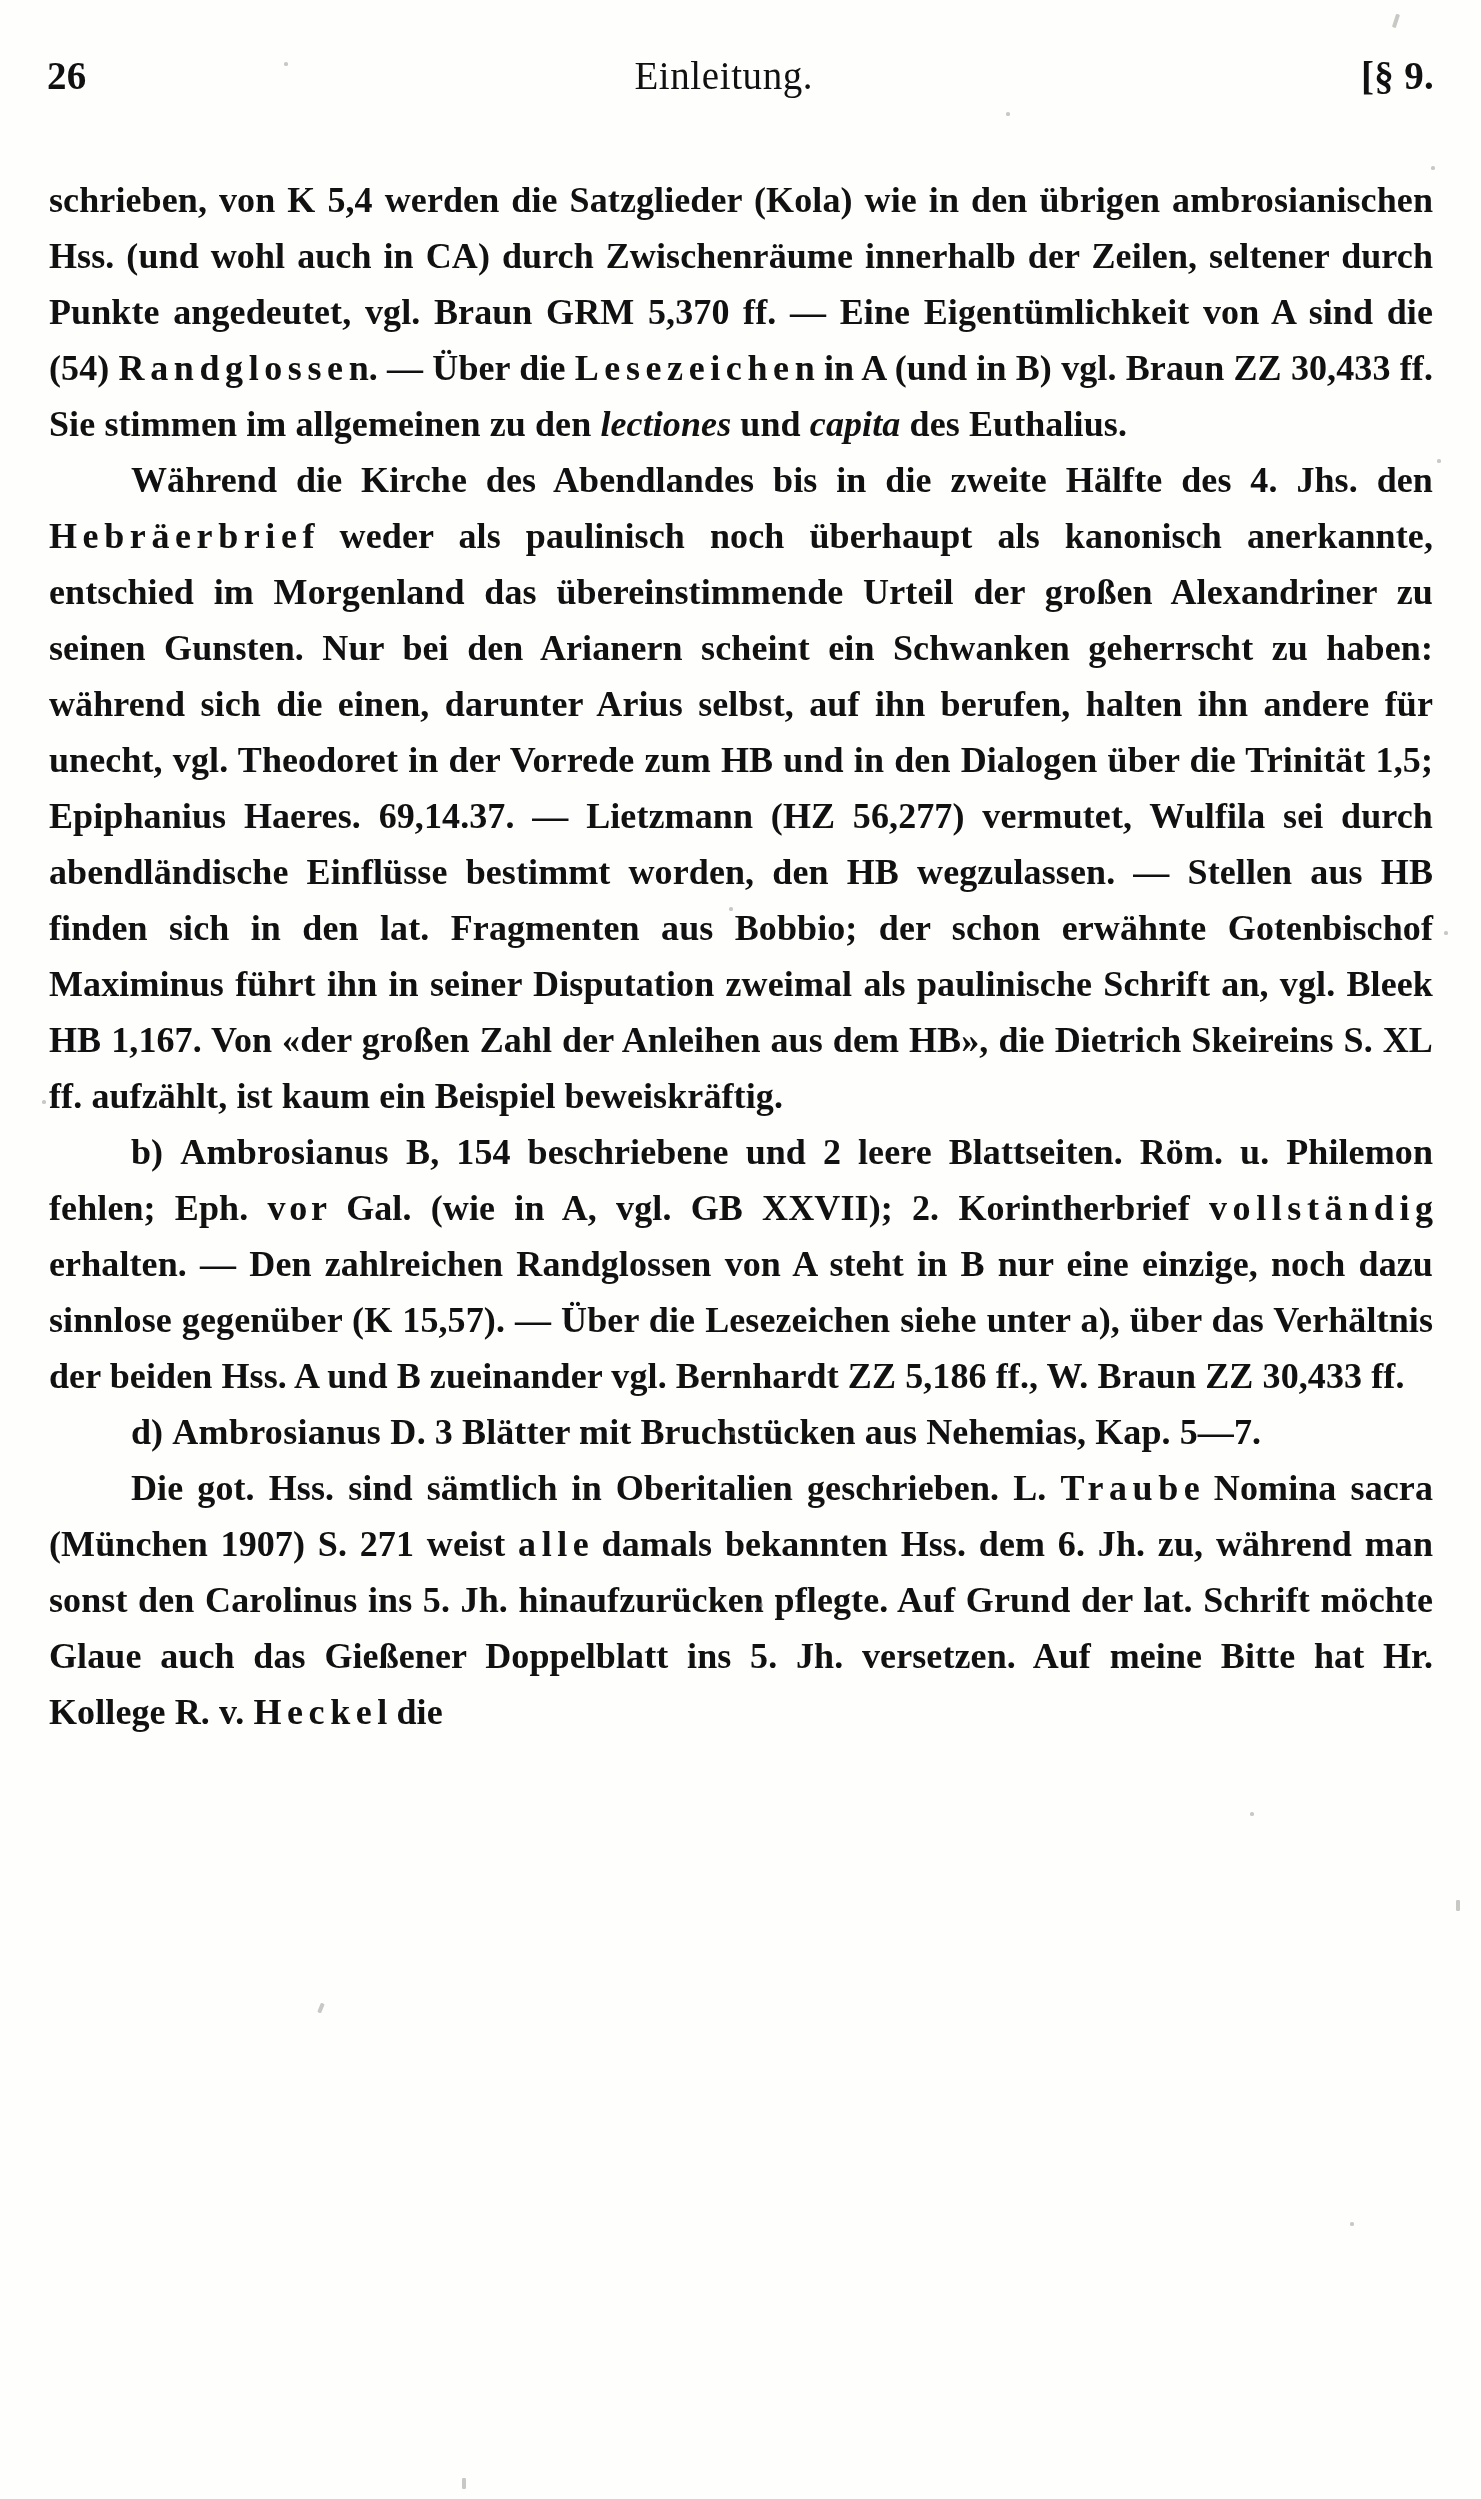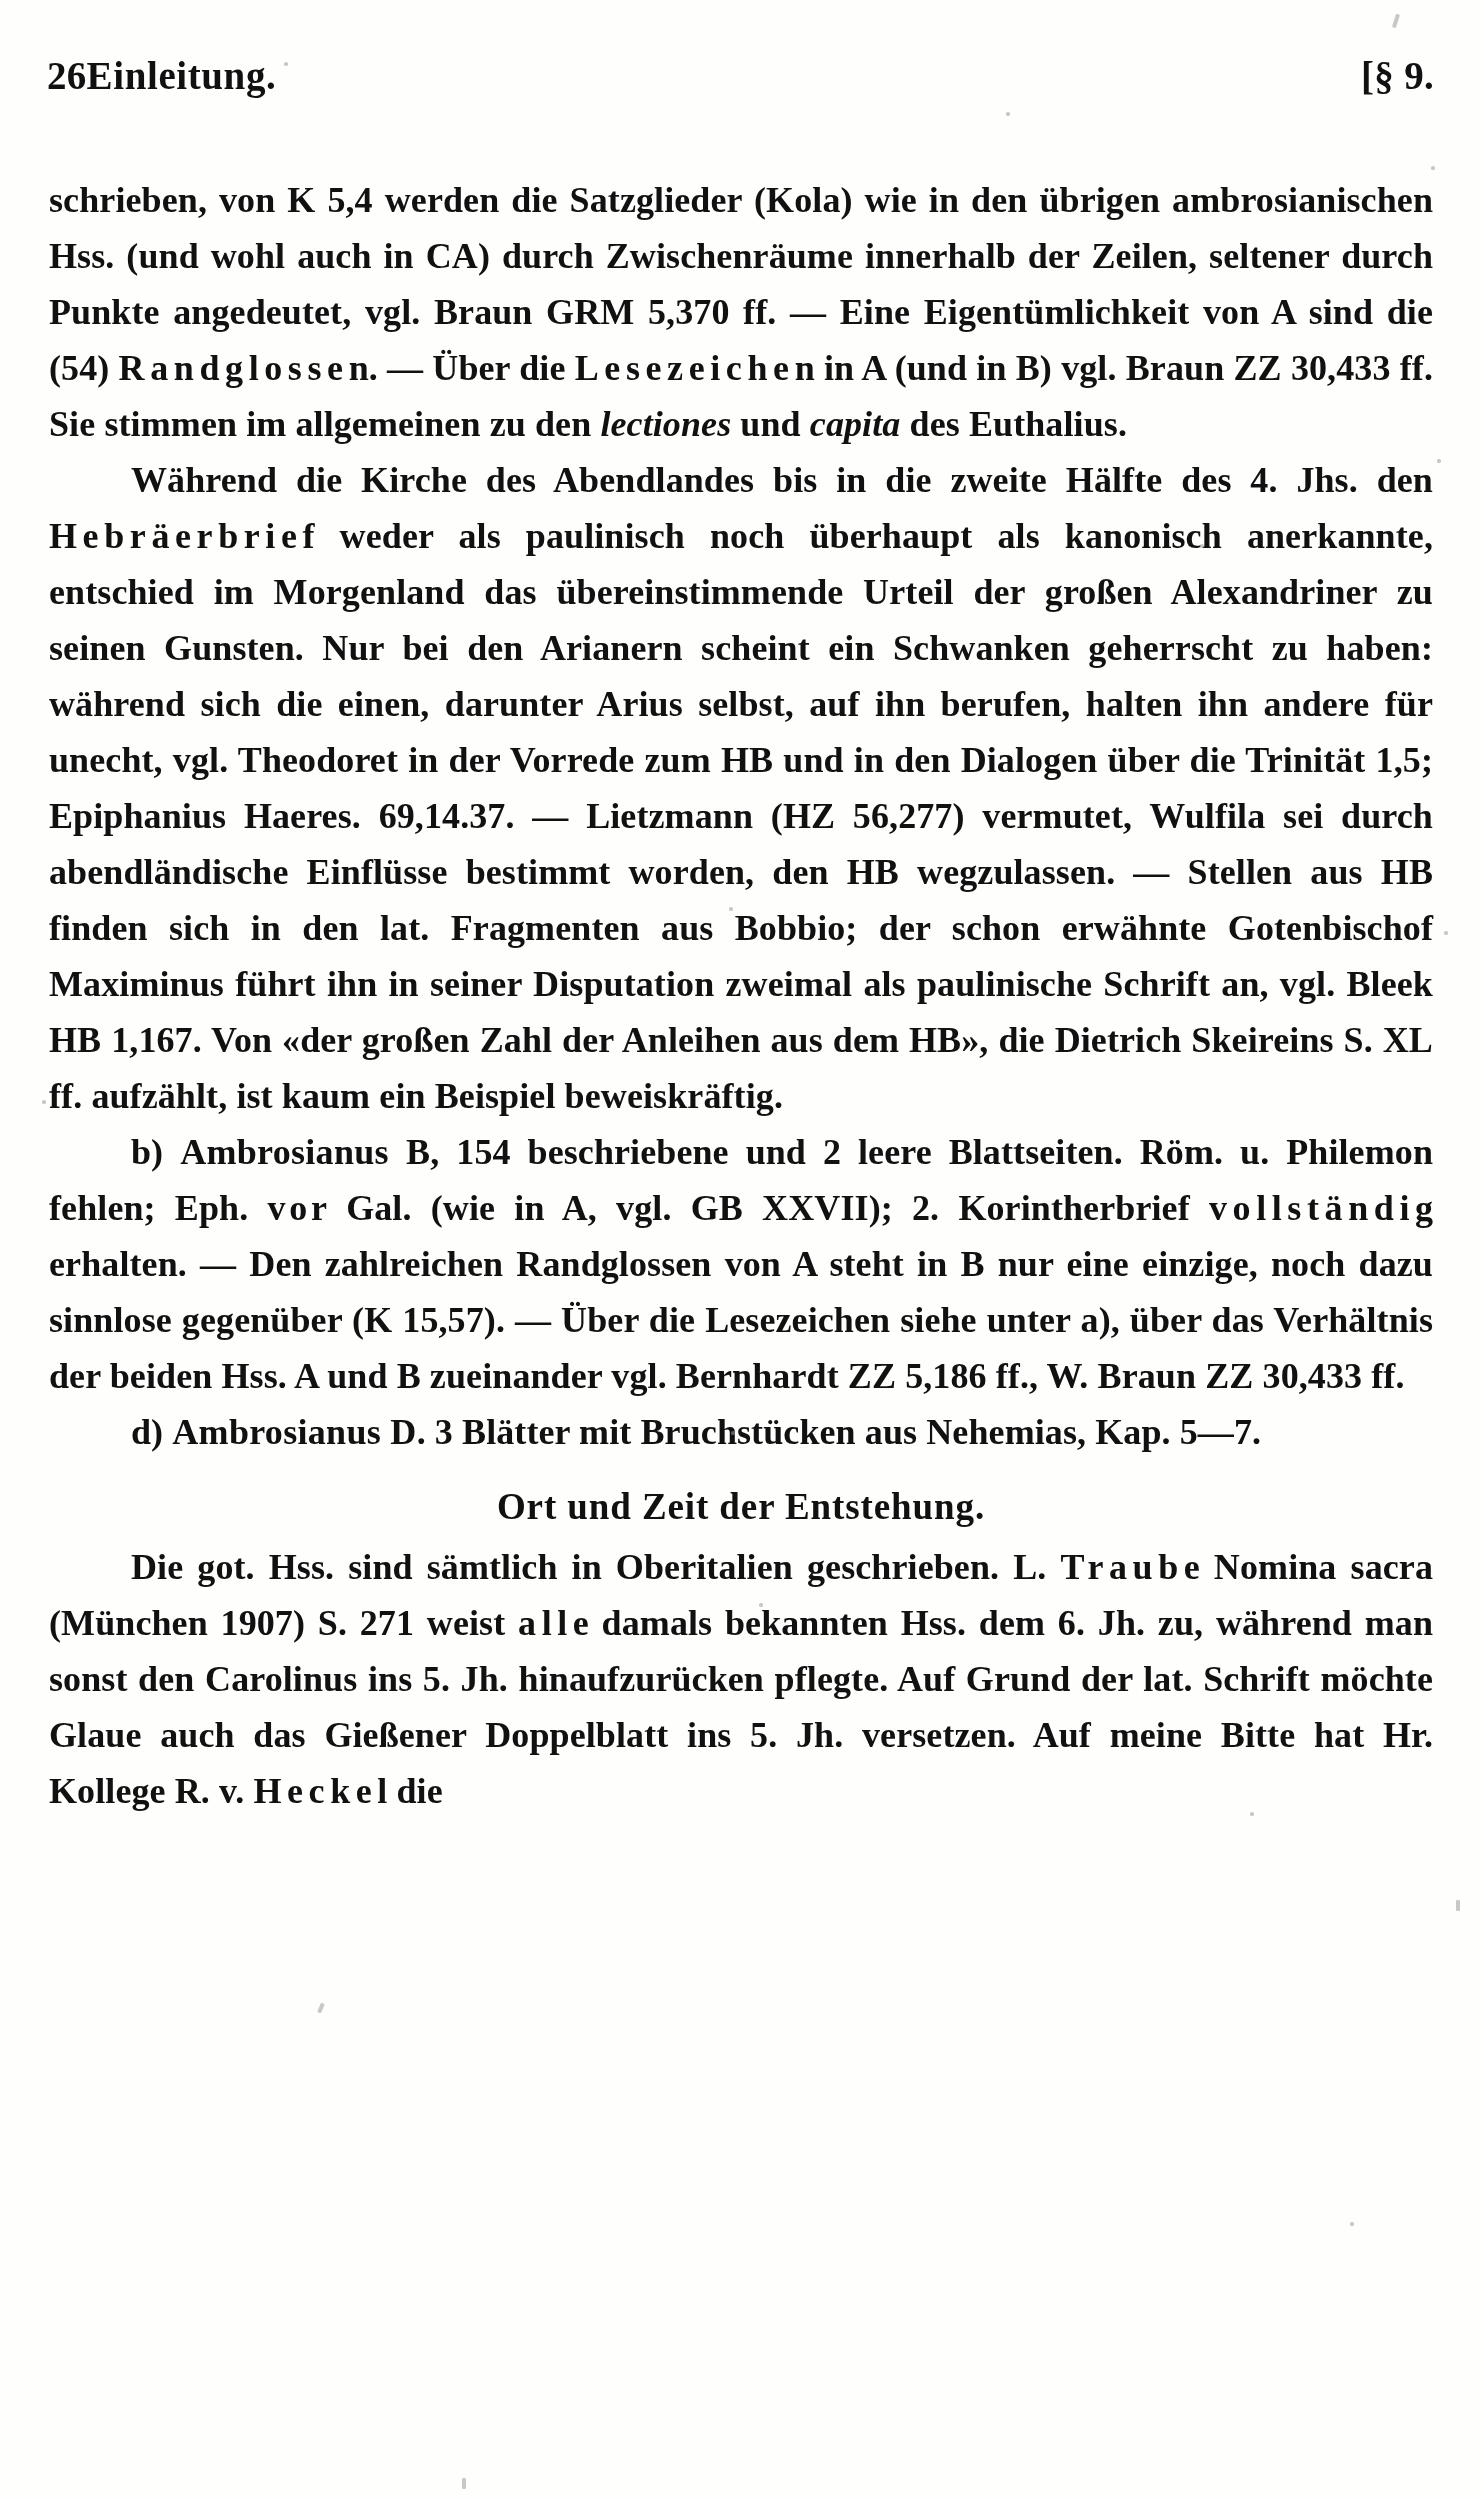--- a/index.html
+++ b/index.html
@@ -34,22 +34,22 @@
     align-items: baseline;
     justify-content: space-between;
     font-size: 39px;
     line-height: 1;
     font-weight: 700;
     letter-spacing: 0.3px;
   }
   .rh-page-number { flex: 0 0 auto; }
   .rh-title {
     flex: 1 1 auto;
-    text-align: left;
-    font-weight: 700;
+    text-align: center;
+    font-weight: 400;
     letter-spacing: 0.6px;
   }
   .rh-section { flex: 0 0 auto; }
 
   
   .text-body {
     position: absolute;
     top: 172px;
     left: 49px;
     width: 1384px;
@@ -135,21 +135,20 @@
     <p class="flush no-stretch"><span>schrieben, von K 5,4 werden die Satzglieder (Kola) wie in den übrigen ambrosianischen Hss. (und wohl auch in CA) durch Zwischenräume innerhalb der Zeilen, seltener durch Punkte angedeutet, vgl. Braun GRM 5,370 ff. — Eine Eigentümlichkeit von A sind die (54) </span><span class="sp">Randglossen</span><span>. — Über die </span><span class="sp">Lesezeichen</span><span> in A (und in B) vgl. Braun ZZ 30,433 ff. Sie stimmen im allgemeinen zu den </span><span class="it">lectiones</span><span> und </span><span class="it">capita</span><span> des Euthalius.</span></p>
 
 
     <p class="indent no-stretch"><span>Während die Kirche des Abendlandes bis in die zweite Hälfte des 4. Jhs. den </span><span class="sp">Hebräerbrief</span><span> weder als paulinisch noch überhaupt als kanonisch anerkannte, entschied im Morgenland das übereinstimmende Urteil der großen Alexandriner zu seinen Gunsten. Nur bei den Arianern scheint ein Schwanken geherrscht zu haben: während sich die einen, darunter Arius selbst, auf ihn berufen, halten ihn andere für unecht, vgl. Theodoret in der Vorrede zum HB und in den Dialogen über die Trinität 1,5; Epiphanius Haeres. 69,14.37. — Lietzmann (HZ 56,277) vermutet, Wulfila sei durch abendländische Einflüsse bestimmt worden, den HB wegzulassen. — Stellen aus HB finden sich in den lat. Fragmenten aus Bobbio; der schon erwähnte Gotenbischof Maximinus führt ihn in seiner Disputation zweimal als paulinische Schrift an, vgl. Bleek HB 1,167. Von «der großen Zahl der Anleihen aus dem HB», die Dietrich Skeireins S. XL ff. aufzählt, ist kaum ein Beispiel beweiskräftig.</span></p>
 
     <p class="indent no-stretch"><span>b) </span><span class="bd">Ambrosianus B</span><span>, 154 beschriebene und 2 leere Blattseiten. Röm. u. Philemon fehlen; Eph. </span><span class="sp-tight">vor</span><span> Gal. (wie in A, vgl. GB XXVII); 2. Korintherbrief </span><span class="sp">vollständig</span><span> erhalten. — Den zahlreichen Randglossen von A steht in B nur eine einzige, noch dazu sinnlose gegenüber (K 15,57). — Über die Lesezeichen siehe unter a), über das Verhältnis der beiden Hss. A und B zueinander vgl. Bernhardt ZZ 5,186 ff., W. Braun ZZ 30,433 ff.</span></p>
 
 
     <p class="indent no-stretch"><span>d) </span><span class="bd">Ambrosianus D</span><span>. 3 Blätter mit Bruchstücken aus Nehemias, Kap. 5—7.</span></p>
 
-    <p class="heading-section">Ort und Zeit der Entstehung.</p>
 
     <p class="indent no-stretch"><span>Die got. Hss. sind sämtlich in Oberitalien geschrieben. L. </span><span class="sp">Traube</span><span> Nomina sacra (München 1907) S. 271 weist </span><span class="sp">alle</span><span> damals bekannten Hss. dem 6. Jh. zu, während man sonst den Carolinus ins 5. Jh. hinaufzurücken pflegte. Auf Grund der lat. Schrift möchte Glaue auch das Gießener Doppelblatt ins 5. Jh. versetzen. Auf meine Bitte hat Hr. Kollege R. v. </span><span class="sp">Heckel</span><span> die</span></p>
 
   </div>
 
   <div class="speck" style="left:1394px;top:13.7px;width:4.4px;height:13.7px;border-radius:1.2px;transform:rotate(18deg);"></div>
   <div class="speck" style="left:284px;top:62px;width:3.7px;height:3.7px;"></div>
   <div class="speck" style="left:1006px;top:112px;width:3.7px;height:3.7px;"></div>
   <div class="speck" style="left:1431px;top:166px;width:3.7px;height:3.7px;"></div>
   <div class="speck" style="left:1437px;top:459px;width:3.7px;height:3.7px;"></div>

